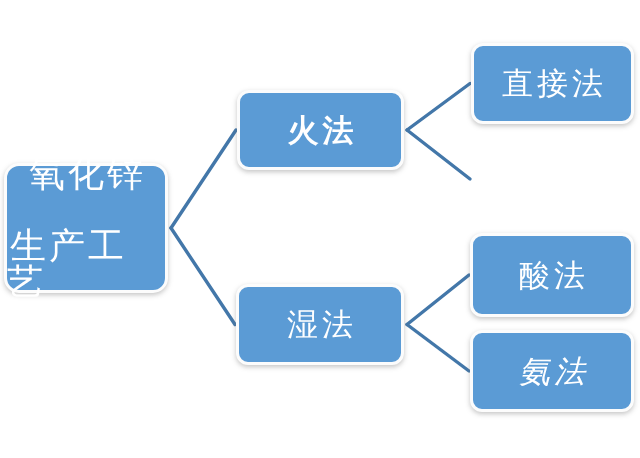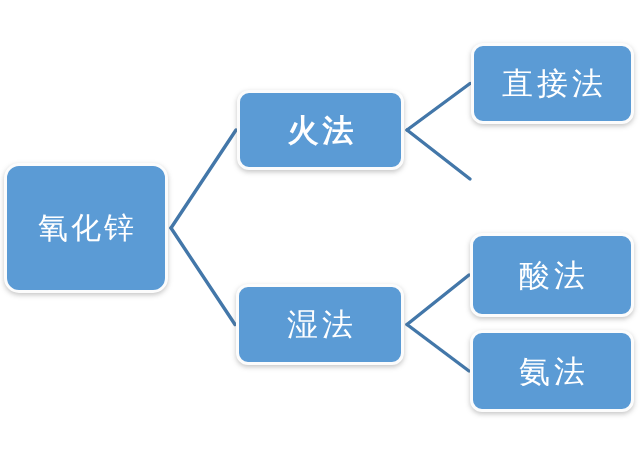--- a/index.html
+++ b/index.html
@@ -44,49 +44,50 @@
     letter-spacing: 4px;
     text-indent: 4px; 
     line-height: 1;
     user-select: none;
   }
 
   .node-root {
     left: 4px; top: 163px;
     width: 164px; height: 130px;
     border-radius: 15px;
-    font-size: 30px;
+    font-size: 36px;
     row-gap: 36px;
     letter-spacing: 3px;
     text-indent: 3px;
   }
 
   .node-fire     { left: 237px; top: 90px;  width: 167px; height: 80px; font-weight: bold; }
   .node-wet      { left: 236px; top: 284px; width: 168px; height: 81px; }
   .node-direct   { left: 471px; top: 43px;  width: 163px; height: 81px; }
   .node-indirect { left: 471px; top: 139px; width: 163px; height: 80px; }
   .node-acid     { left: 470px; top: 233px; width: 164px; height: 84px; }
-  .node-ammonia  { left: 470px; top: 330px; width: 164px; height: 82px; }
+  .node-ammonia  { left: 470px; top: 330px; width: 164px; height: 82px; font-style: italic; }
 </style>
 </head>
 <body>
 
 <div class="canvas">
 
   <svg class="connector-layer" width="640" height="458" viewBox="0 0 640 458" aria-hidden="true">
       <line x1="171.0" y1="228.0" x2="236.0" y2="130.0" stroke="#4377a9" stroke-width="3.4" stroke-linecap="round"></line>
       <line x1="171.0" y1="228.0" x2="235.0" y2="324.5" stroke="#4377a9" stroke-width="3.4" stroke-linecap="round"></line>
       <line x1="407.0" y1="130.0" x2="470.0" y2="83.5" stroke="#4377a9" stroke-width="3.4" stroke-linecap="round"></line>
       <line x1="407.0" y1="130.0" x2="470.0" y2="179.0" stroke="#4377a9" stroke-width="3.4" stroke-linecap="round"></line>
       <line x1="407.0" y1="324.5" x2="469.0" y2="275.0" stroke="#4377a9" stroke-width="3.4" stroke-linecap="round"></line>
       <line x1="407.0" y1="324.5" x2="469.0" y2="371.0" stroke="#4377a9" stroke-width="3.4" stroke-linecap="round"></line>
     </svg>
 
   <div class="node node-root">
     <span>氧化锌</span>
+    <span>生产工艺</span>
   </div>
 
   <div class="node node-fire">
     <span>火法</span>
   </div>
 
   <div class="node node-wet">
     <span>湿法</span>
   </div>
 

